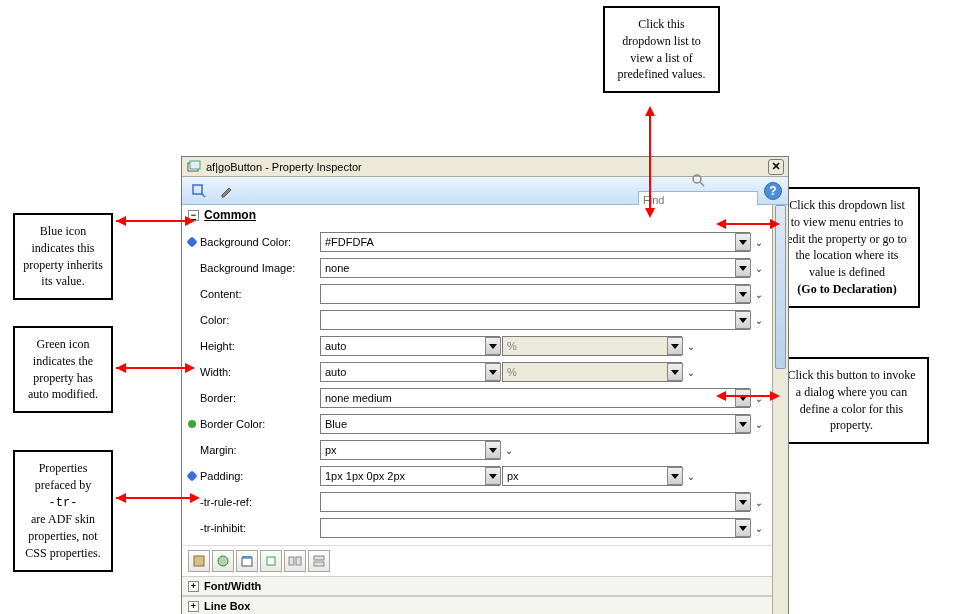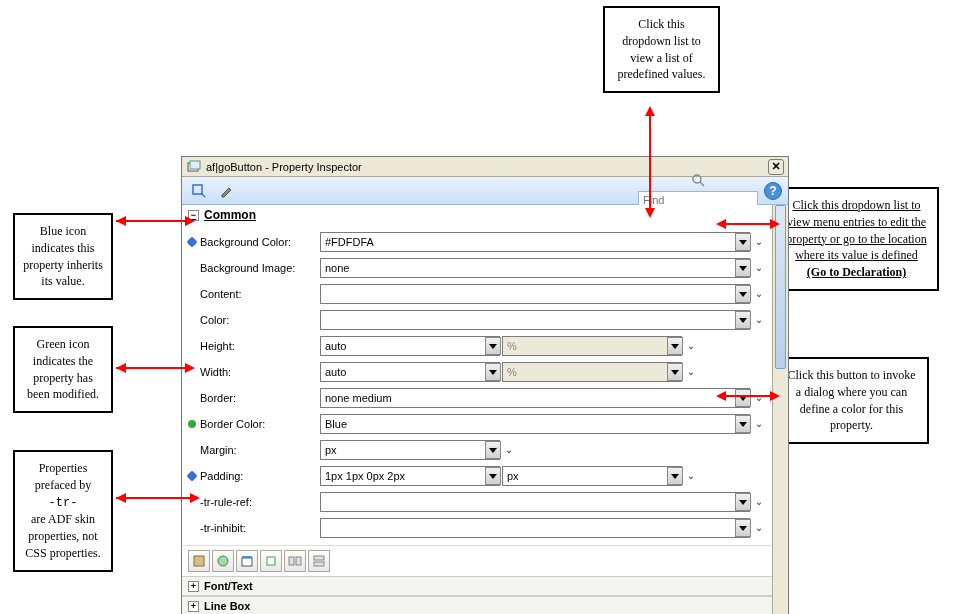--- a/index.html
+++ b/index.html
@@ -91,21 +91,21 @@
     .section-header .toggle { width: 11px; height: 11px; border: 1px solid #888; display: inline-flex; align-items: center; justify-content: center; margin-right: 5px; font-size: 9px; line-height: 1; background: #fff; cursor: pointer; }
     .common-header { text-decoration: underline; background: #fff; border: none; font-size: 12px; }
     
     .prop-grid { padding: 4px 6px; }
     .prop-row { display: flex; align-items: center; height: 26px; gap: 2px; }
     .prop-label { width: 130px; display: flex; align-items: center; gap: 4px; font-size: 11px; }
     .status-icon { width: 8px; height: 8px; border-radius: 2px; flex-shrink: 0; transform: rotate(45deg); }
     .status-icon.blue { background: #3a6fd8; }
     .status-icon.green { background: #3aa83a; border-radius: 50%; transform: none; }
     .status-icon.none { background: transparent; }
-    .prop-value { flex: 1; display: flex; gap: 2px; }
+    .prop-value { flex: 1; display: flex; gap: 2px; align-items: center; }
     .field { flex: 1; height: 20px; border: 1px solid #7a7a7a; background: #fff; display: flex; align-items: center; padding: 0 4px; font-size: 11px; position: relative; }
     .field.small { flex: 0 0 180px; }
     .field.unit { flex: 0 0 180px; }
     .field.disabled { background: #ece9d8; color: #888; }
     .dd-btn { width: 16px; height: 18px; background: linear-gradient(#f0f0f0, #d0d0d0); border: 1px solid #888; margin: 0 -3px 0 2px; display: flex; align-items: center; justify-content: center; cursor: pointer; position: absolute; right: 1px; top: 0; }
     .dd-btn::after { content: ''; border-left: 4px solid transparent; border-right: 4px solid transparent; border-top: 5px solid #000; }
     .chevron { width: 14px; height: 18px; display: flex; align-items: center; justify-content: center; cursor: pointer; font-size: 10px; color: #333; }
     
     .icon-toolbar {
       padding: 4px 6px;
@@ -115,27 +115,27 @@
     }
     .icon-toolbar .ibtn { width: 22px; height: 22px; border: 1px solid #aca899; background: linear-gradient(#fdfdfd, #e8e8e8); display: flex; align-items: center; justify-content: center; cursor: pointer; }
     
     svg { display: block; }
   </style>
 </head>
 <body>
 
 <div class="callout" style="left:603px; top:6px; width:117px;">Click this dropdown list to view a list of predefined values.</div>
 <div class="callout" style="left:13px; top:185px; width:100px;margin-top:28px;">Blue icon indicates this property inherits its value.</div>
-<div class="callout" style="left:13px; top:326px; width:100px;">Green icon indicates the property has been modified.</div>
+<div class="callout" style="left:13px; top:326px; width:100px;">Green icon indicates the property has auto modified.</div>
 <div class="callout" style="left:13px; top:450px; width:100px;">
   <span>Properties prefaced by</span>
   <br><span class="mono">-tr-</span><br>
   <span>are ADF skin properties, not CSS properties.</span>
 </div>
-<div class="callout" style="left:774px; top:187px; width:165px;text-decoration:underline;">
+<div class="callout" style="left:774px; top:187px; width:146px;">
   <span>Click this dropdown list to view menu entries to edit the property or go to the location where its value is defined</span><br>
   <span class="bold">(Go to Declaration)</span>
 </div>
 <div class="callout" style="left:774px; top:357px; width:155px;">Click this button to invoke a dialog where you can define a color for this property.</div>
 
 <div class="arrow-line" style="left:649px; top:115px; width:2px; height:95px;"></div>
 <div class="arrow-head up" style="left:645px; top:106px;"></div>
 <div class="arrow-head down" style="left:645px; top:208px;"></div>
 
 <div class="arrow-line" style="left:116px; top:220px; width:70px; height:2px;"></div>
@@ -412,21 +412,21 @@
         <span class="ibtn">
             <svg width="14" height="14">
               <rect x="2" y="2" width="10" height="4" fill="#e0e0e0" stroke="#888"></rect>
               <rect x="2" y="8" width="10" height="4" fill="#e0e0e0" stroke="#888"></rect>
             </svg>
           </span>
       </div>
 
       <div class="section-header">
         <span class="toggle">+</span>
-        <span>Font/Text</span>
+        <span>Font/Width</span>
       </div>
       <div class="section-header">
         <span class="toggle">+</span>
         <span>Line Box</span>
       </div>
     </div>
     <div class="vscroll">
       <div class="thumb"></div>
     </div>
   </div>

